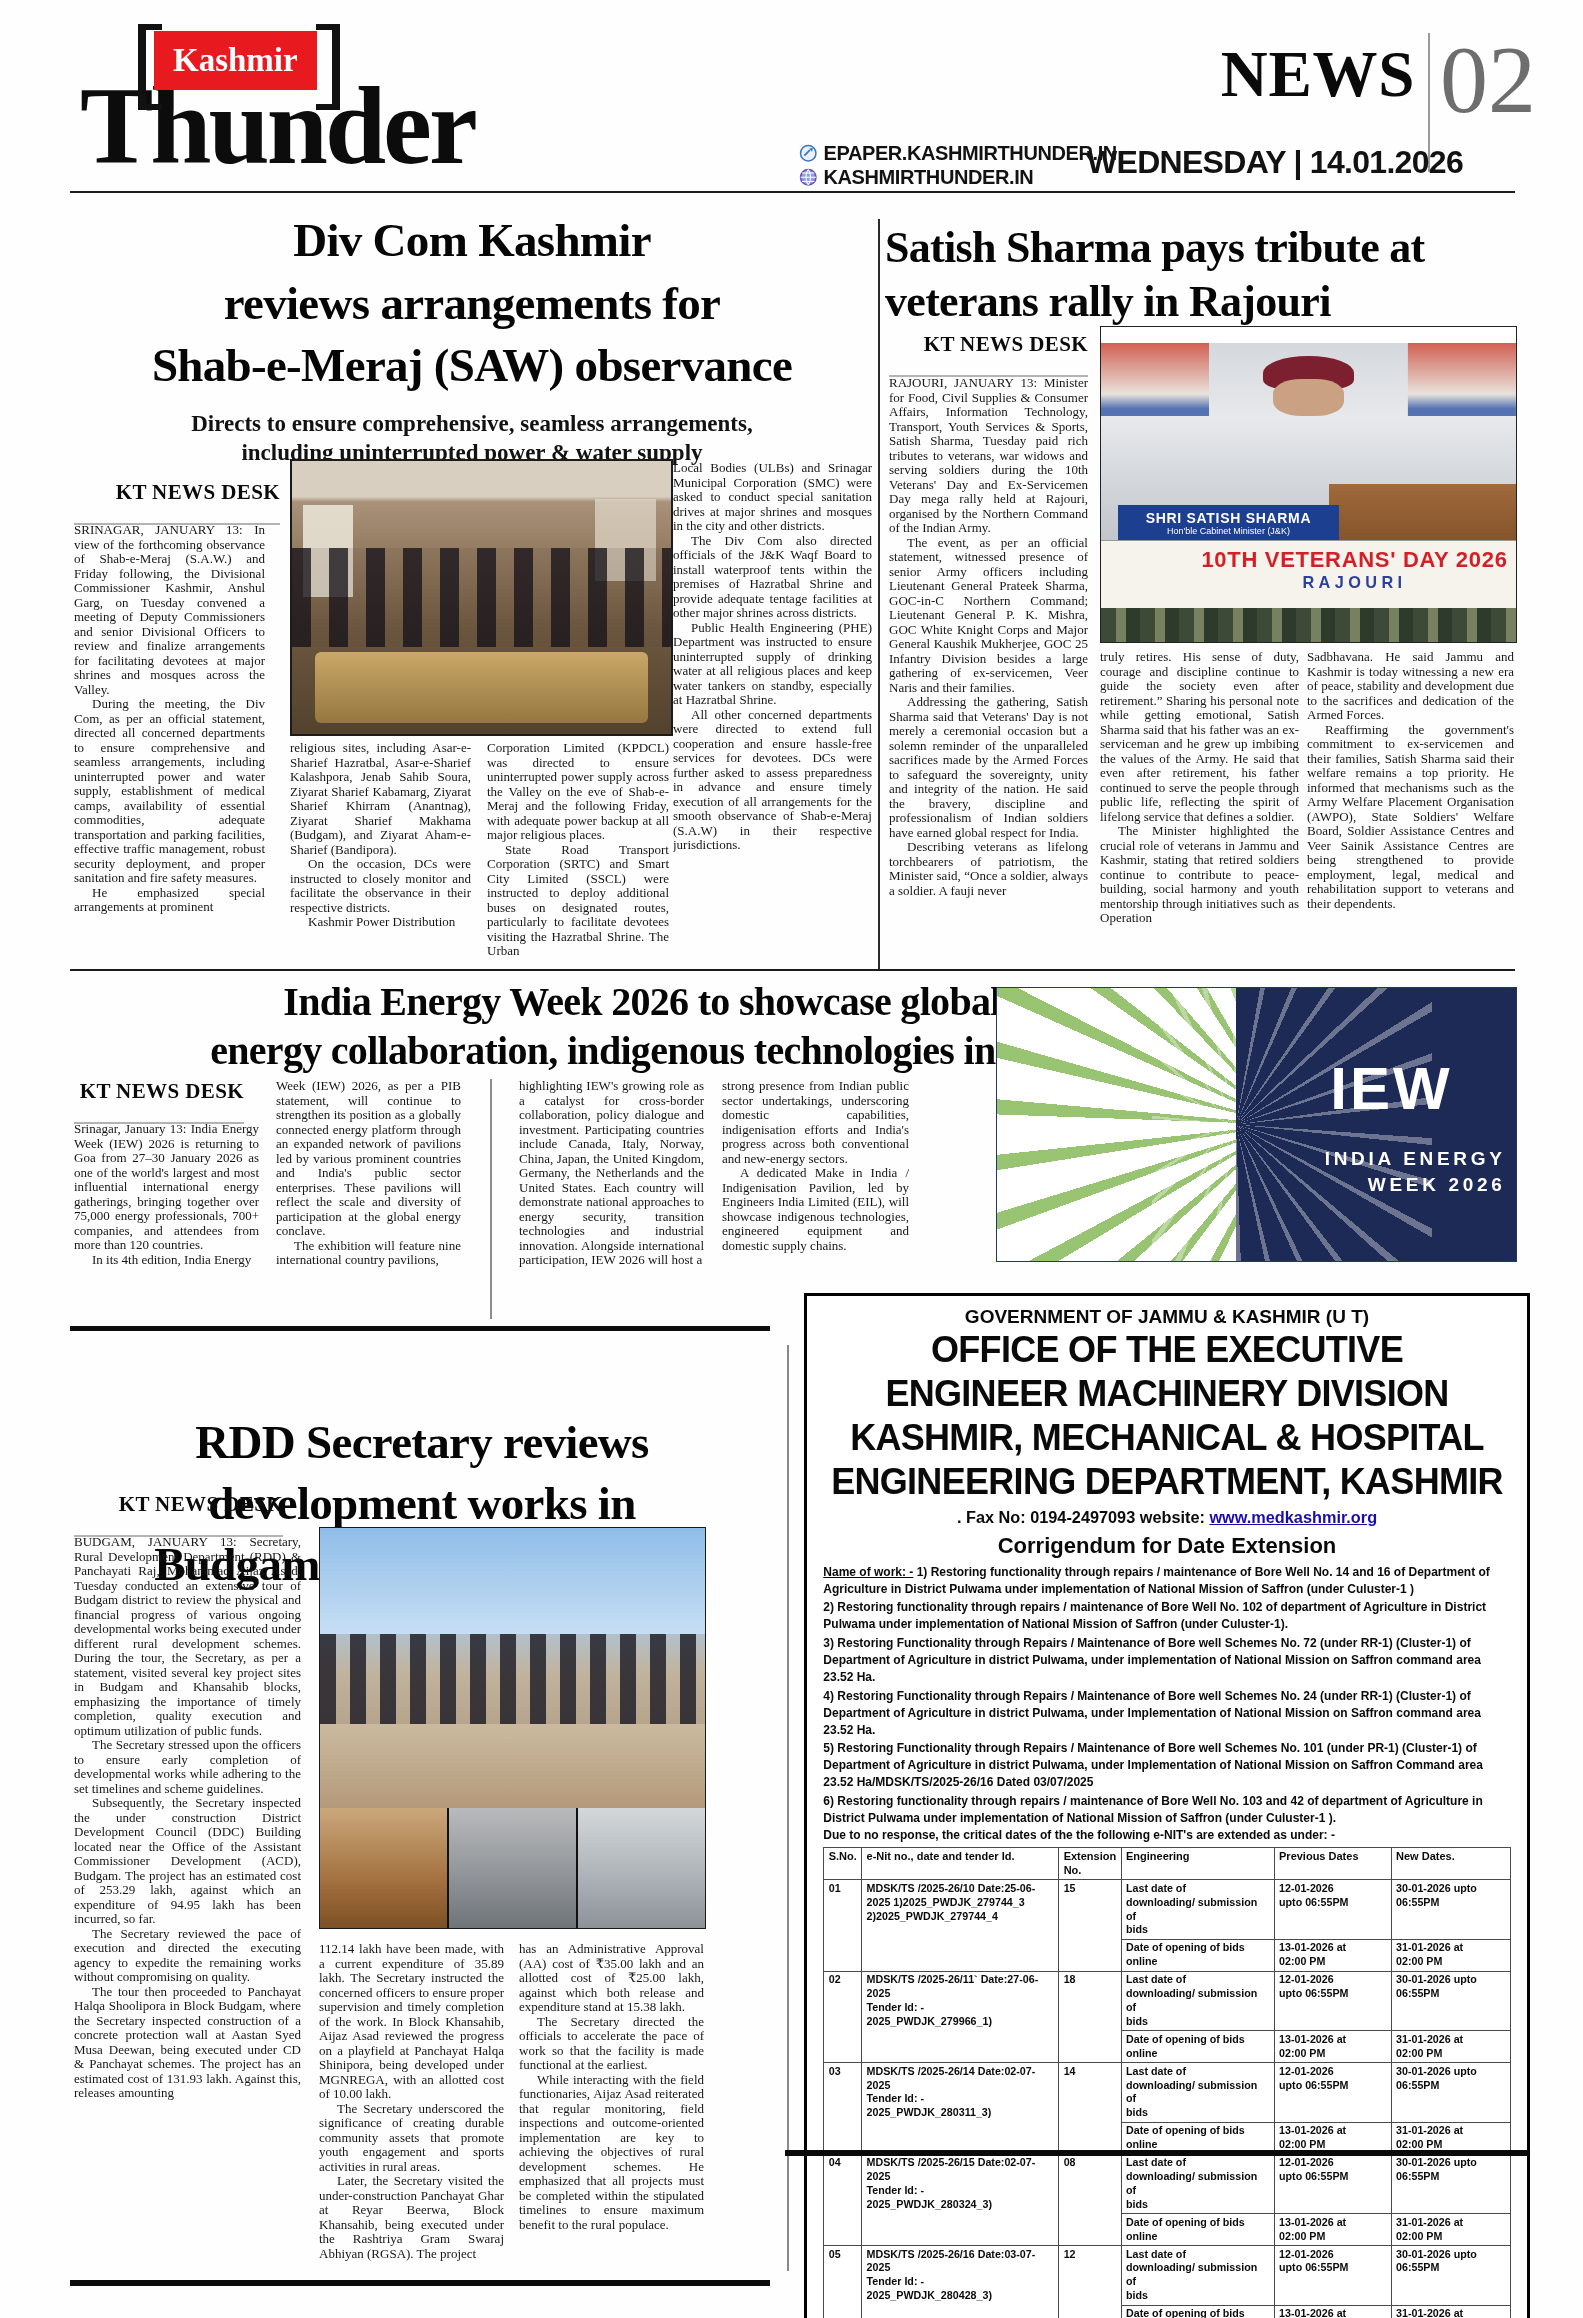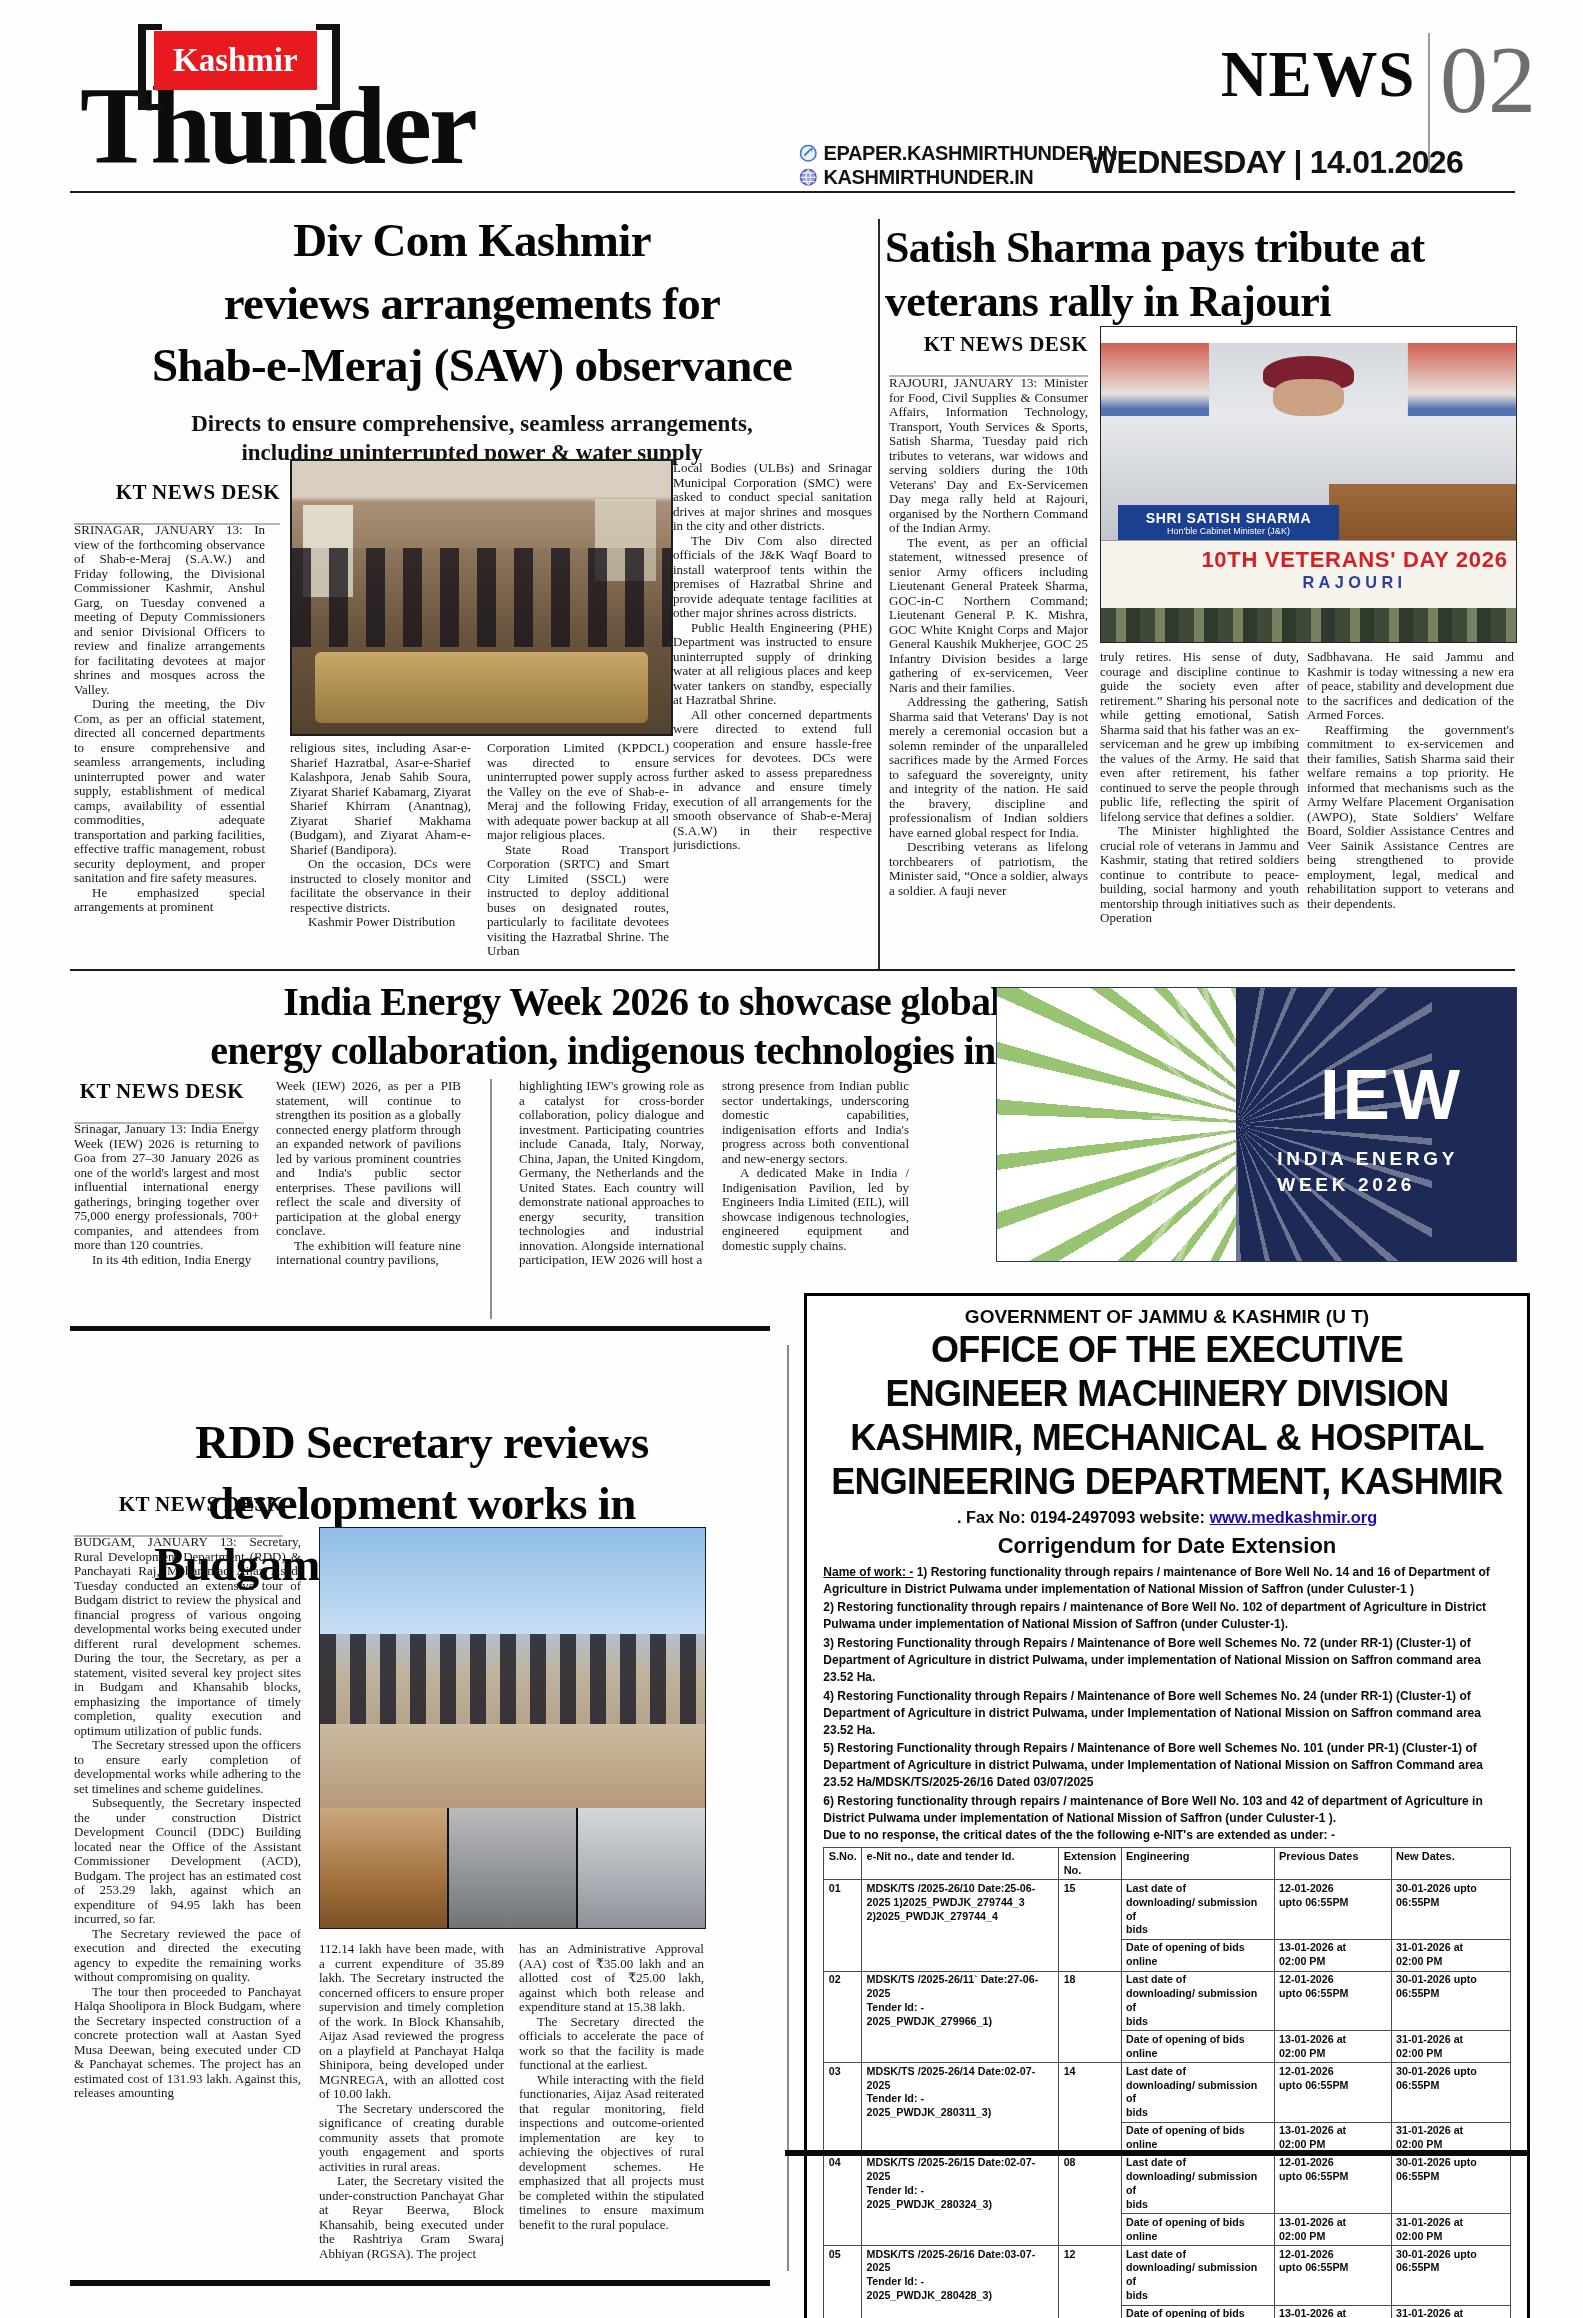--- a/index.html
+++ b/index.html
@@ -87,22 +87,22 @@
   .a3c3{left:519px;top:1079px;width:185px;height:244px;overflow:hidden;}
   .a3c4{left:722px;top:1079px;width:187px;height:244px;overflow:hidden;}
   .vrule-iew{left:490px;top:1079px;width:1.5px;height:240px;background:#8c8c8c;}
   .iew{left:996px;top:987px;width:519px;height:273px;border:1.5px solid #24366b;background:#fff;overflow:hidden;}
   .iew-rays{position:absolute;left:-20%;top:-70%;width:140%;height:240%;
             background:repeating-conic-gradient(from 195deg at 54% 50%,rgba(118,176,67,.75) 0 3deg,rgba(255,255,255,0) 3deg 11deg);}
   .iew-navy{position:absolute;left:46%;top:0;width:54%;height:100%;background:#1d2a55;}
   .iew-navy::before{content:"";position:absolute;left:-30%;top:-20%;width:100%;height:140%;
             background:repeating-conic-gradient(from 250deg at 30% 50%,rgba(255,255,255,.35) 0 2deg,rgba(255,255,255,0) 2deg 12deg);}
   .iew-logo{position:absolute;left:54%;top:26%;width:44%;text-align:center;color:#fff;
-            font-family:"Liberation Sans",sans-serif;font-weight:700;font-size:71px;letter-spacing:3px;line-height:1;}
-  .iew-sub{position:absolute;left:54%;top:58%;width:44%;text-align:left;color:#fff;
+            font-family:"Liberation Sans",sans-serif;font-weight:700;font-size:60px;letter-spacing:3px;line-height:1;}
+  .iew-sub{position:absolute;left:54%;top:58%;width:44%;text-align:right;color:#fff;
             font-family:"Liberation Sans",sans-serif;font-weight:700;font-size:19px;letter-spacing:3.7px;line-height:1.35;}
   .rule-iew-bottom{left:70px;top:1326px;width:700px;height:5.2px;background:#0d0d0d;}
 
   
   .a4-head{left:70px;top:1412px;width:704px;font-size:47px;line-height:1.3;}
   .a4-byline{left:74px;top:1492px;width:209px;}
   .a4c1{left:74px;top:1535px;width:227px;height:733px;overflow:hidden;}
   .photo4{left:319px;top:1527px;width:385px;height:400px;border:1.5px solid #1a1a1a;overflow:hidden;background:#fff;}
   .p4-main{position:absolute;left:0;top:0;width:100%;height:70%;
            background:linear-gradient(180deg,#8fbde8 0,#c7dff4 38%,#d9cdb6 52%,#b49a7a 100%);}

